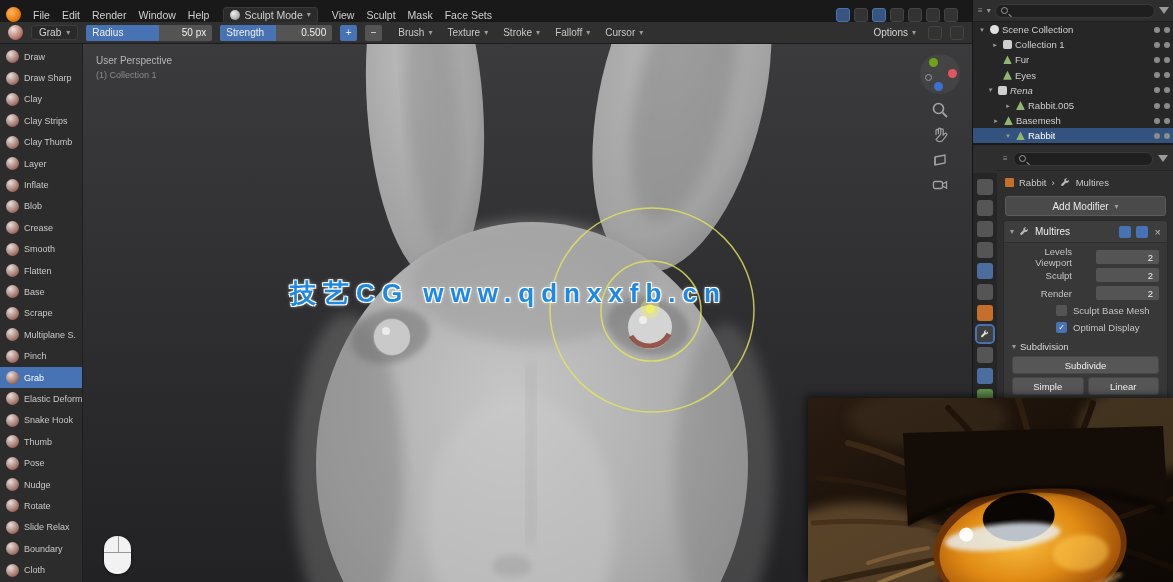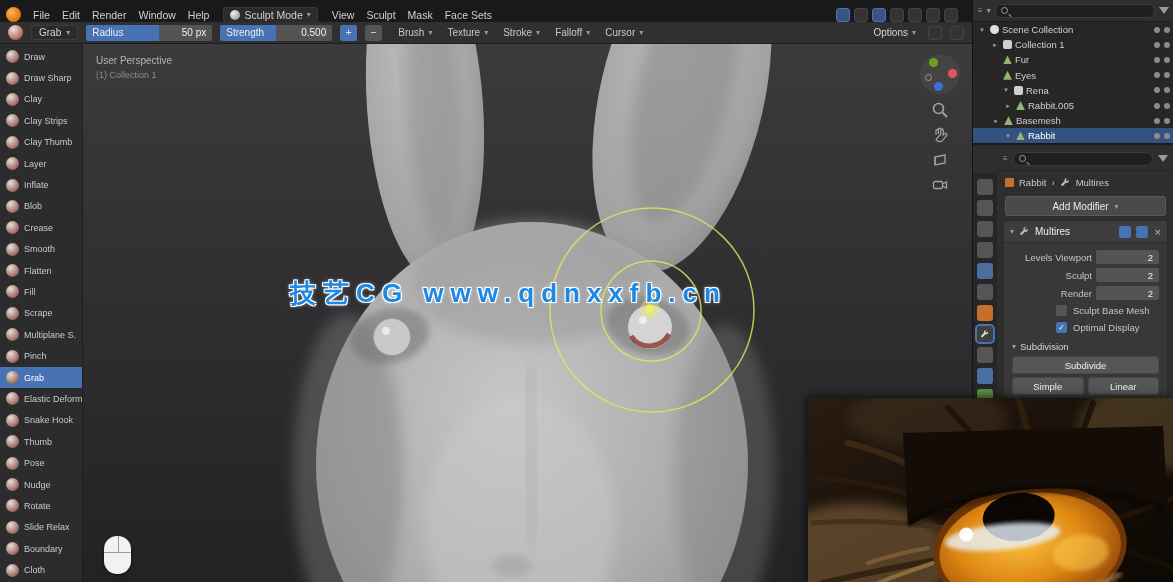--- a/index.html
+++ b/index.html
@@ -86,21 +86,21 @@
   .breadcrumb{height:22px;display:flex;align-items:center;gap:5px;padding:0 8px;font-size:9.5px;color:#c9c9c9;}
   .bc-ic{width:9px;height:9px;background:#c4702a;border-radius:1px;}
   .addmod{margin:3px 8px;height:20px;background:#4a4a4a;border:1px solid #5a5a5a;border-radius:3px;display:flex;align-items:center;justify-content:center;gap:6px;font-size:10px;color:#e8e8e8;}
   .mod-panel{margin:4px 6px;background:#383838;border:1px solid #2a2a2a;border-radius:4px;overflow:hidden;}
   .mod-header{height:22px;background:#3d3d3d;display:flex;align-items:center;gap:5px;padding:0 6px;font-size:10px;color:#eee;border-bottom:1px solid #2d2d2d;}
   .mod-header .sq{width:12px;height:12px;border-radius:2px;background:#5b5b5b;}
   .mod-header .sq.blue{background:#4772b3;}
   .mod-x{margin-left:2px;color:#bbb;font-size:11px;}
   .mod-body{padding:5px 8px 7px;}
   .field-row{display:flex;align-items:center;height:18px;font-size:9.5px;color:#c5c5c5;}
-  .field-row .fl{width:84px;text-align:right;padding-right:4px;}
+  .field-row .fl{width:84px;text-align:right;padding-right:24px;}
   .field-row .fv{flex:1;background:#545454;border-radius:2px;height:14px;display:flex;align-items:center;justify-content:flex-end;padding:0 6px;color:#f0f0f0;}
   .chk-row{display:flex;align-items:center;gap:6px;height:17px;font-size:9.5px;color:#c5c5c5;padding-left:44px;}
   .chk{width:11px;height:11px;background:#545454;border-radius:2px;display:flex;align-items:center;justify-content:center;color:#fff;font-size:8px;}
   .chk-row.checked .chk{background:#4772b3;}
   .chk-row.checked .chk::after{content:"✓";}
   .section-label{font-size:9.5px;color:#d8d8d8;margin:5px 0 4px;display:flex;align-items:center;gap:4px;}
   .btn{background:#565656;border:1px solid #474747;border-radius:3px;height:18px;display:flex;align-items:center;justify-content:center;font-size:9.5px;color:#eee;}
   .btn.wide{margin:2px 0;}
   .btn-row{display:flex;gap:4px;margin-top:3px;}
   .btn-row .btn{flex:1;}
@@ -242,21 +242,21 @@
           <div class="brush-item">
           <span class="brush-ic"></span>
           <span class="brush-label">Smooth</span>
         </div>
           <div class="brush-item">
           <span class="brush-ic"></span>
           <span class="brush-label">Flatten</span>
         </div>
           <div class="brush-item">
           <span class="brush-ic"></span>
-          <span class="brush-label">Fill</span>
+          <span class="brush-label">Base</span>
         </div>
           <div class="brush-item">
           <span class="brush-ic"></span>
           <span class="brush-label">Scrape</span>
         </div>
           <div class="brush-item">
           <span class="brush-ic"></span>
           <span class="brush-label">Multiplane S.</span>
         </div>
           <div class="brush-item">
@@ -440,21 +440,21 @@
         </div>
           <div class="ol-row" data-type="mesh" style="padding-left: 17px;">
           <span class="ol-arrow"></span>
           <span class="obj-icon"></span>
           <span class="ol-label">Eyes</span>
           <span class="ol-toggles">
             <i></i>
             <i></i>
           </span>
         </div>
-          <div class="ol-row" data-type="collection" style="padding-left: 28px;">
+          <div class="ol-row" data-type="collection" style="padding-left: 12px; font-style: italic;">
           <span class="ol-arrow">▾</span>
           <span class="obj-icon"></span>
           <span class="ol-label">Rena</span>
           <span class="ol-toggles">
             <i></i>
             <i></i>
           </span>
         </div>
           <div class="ol-row" data-type="mesh" style="padding-left: 30px;">
           <span class="ol-arrow">▸</span>

